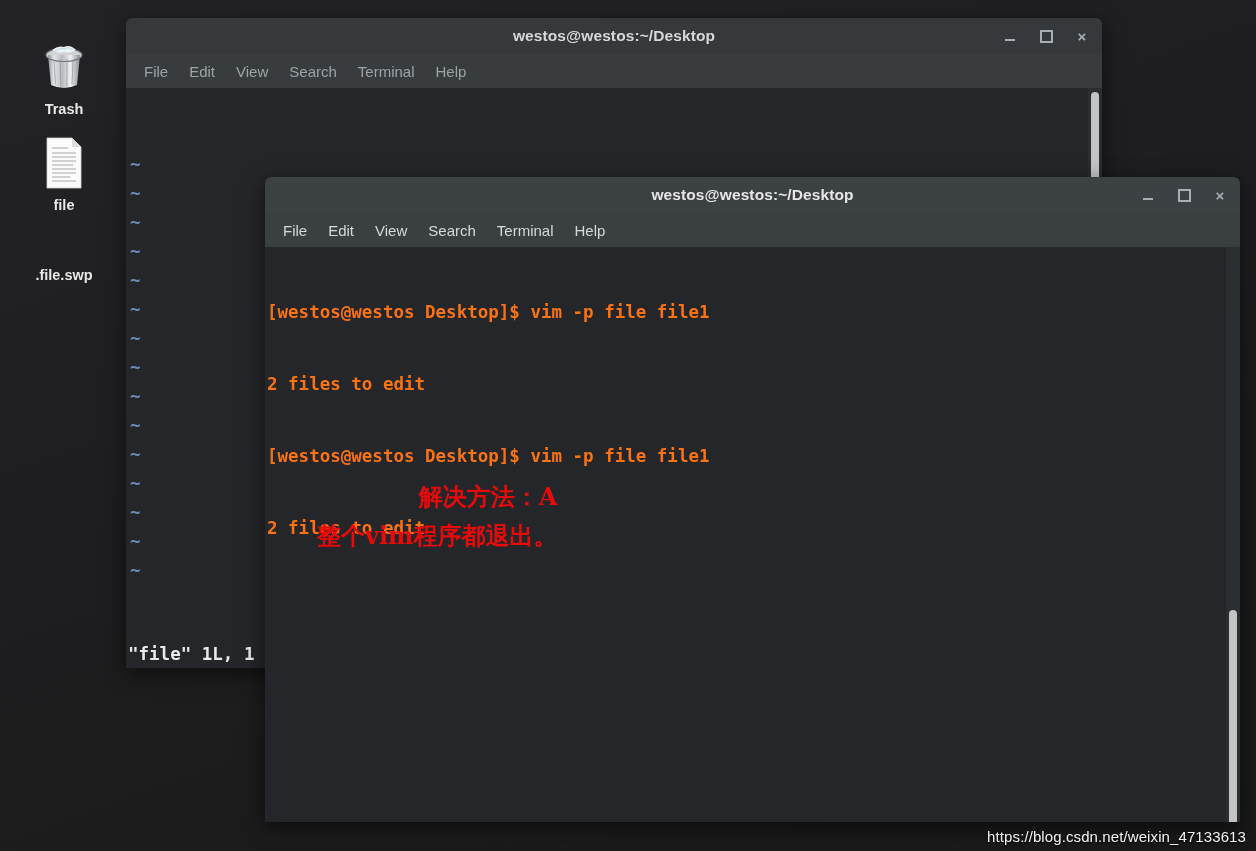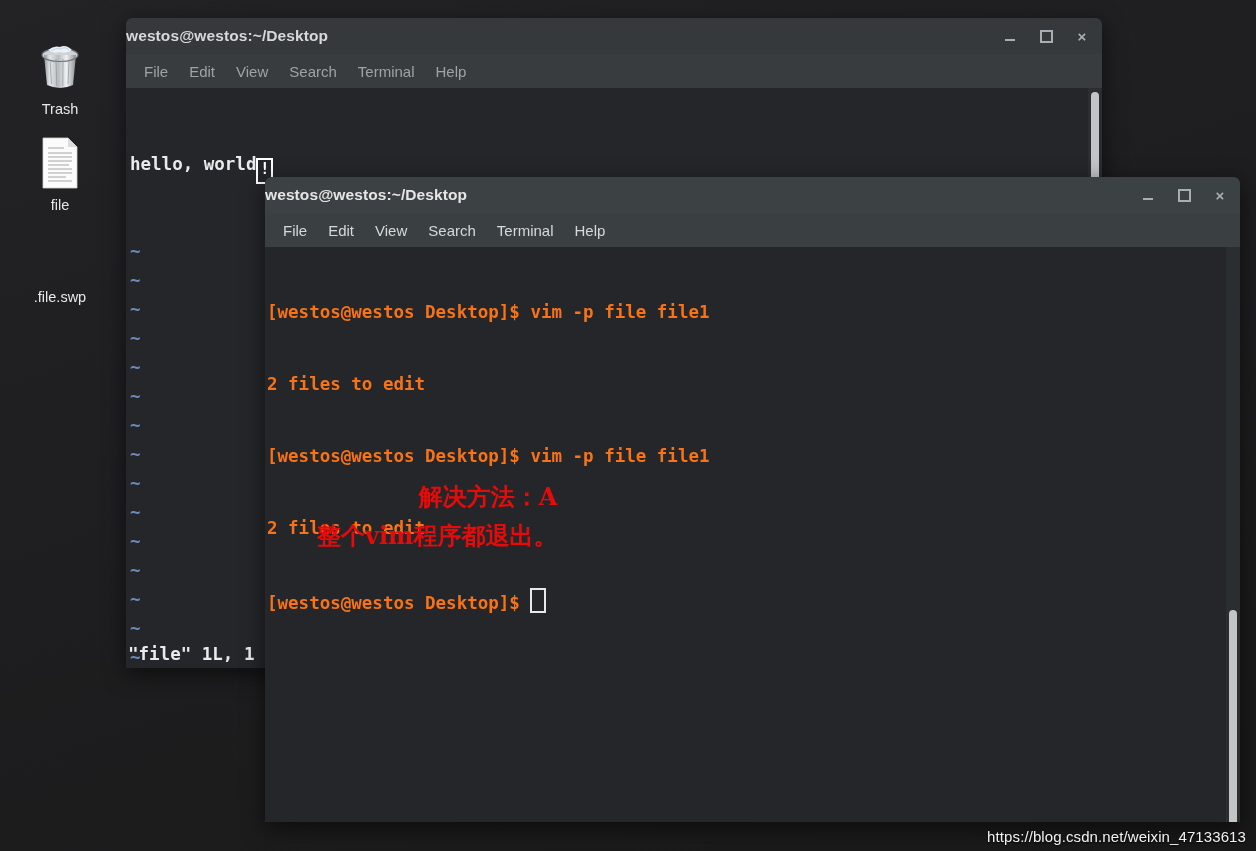--- a/index.html
+++ b/index.html
@@ -20,21 +20,22 @@
     background: linear-gradient(160deg, #232326 0%, #1e1e20 45%, #191919 100%);
   }
 
   #icon-column {
     position: absolute;
     left: 0;
     top: 38px;
     width: 120px;
     display: flex;
     flex-direction: column;
-    align-items: center;
+    align-items: flex-end;
+    font-weight: bold;
   }
 
   .desk-icon {
     width: 112px;
     display: flex;
     flex-direction: column;
     align-items: center;
     margin-bottom: 16px;
     cursor: pointer;
   }
@@ -49,21 +50,21 @@
     margin-top: 5px;
     color: #e8e8e8;
     font-size: 14.5px;
     line-height: 17px;
     text-align: center;
     max-width: 112px;
     white-space: nowrap;
     overflow: hidden;
     text-overflow: ellipsis;
   }
-  #icon-swp { margin-top: 54px; }
+  #icon-swp { margin-top: 32px; }
 
   
   .term-window {
     position: absolute;
     background: #242629;
     border-radius: 6px 6px 0 0;
     box-shadow: 0 6px 22px rgba(0,0,0,0.55);
     overflow: hidden;
     display: flex;
     flex-direction: column;
@@ -74,21 +75,21 @@
     background: #383c3f;
     display: flex;
     align-items: center;
     position: relative;
     flex: none;
     border-radius: 6px 6px 0 0;
   }
   .titlebar .title {
     position: absolute;
     left: 0; right: 0;
-    text-align: left;
+    text-align: center;
     color: #e6e6e6;
     font-size: 15.5px;
     font-weight: bold;
     letter-spacing: 0.1px;
   }
   .wbtns {
     position: absolute;
     right: 12px;
     display: flex;
     align-items: center;
@@ -347,21 +348,20 @@
       <div class="menu-item">File</div>
       <div class="menu-item">Edit</div>
       <div class="menu-item">View</div>
       <div class="menu-item">Search</div>
       <div class="menu-item">Terminal</div>
       <div class="menu-item">Help</div>
     </div>
 
     <div class="term-body">
       <div class="vim-area">
-        <div class="vim-line"><span>hello, world</span><span class="vim-cursor">!</span></div>
         <div id="tilde-host"><div class="vim-line vim-tilde">~</div><div class="vim-line vim-tilde">~</div><div class="vim-line vim-tilde">~</div><div class="vim-line vim-tilde">~</div><div class="vim-line vim-tilde">~</div><div class="vim-line vim-tilde">~</div><div class="vim-line vim-tilde">~</div><div class="vim-line vim-tilde">~</div><div class="vim-line vim-tilde">~</div><div class="vim-line vim-tilde">~</div><div class="vim-line vim-tilde">~</div><div class="vim-line vim-tilde">~</div><div class="vim-line vim-tilde">~</div><div class="vim-line vim-tilde">~</div><div class="vim-line vim-tilde">~</div></div>
       </div>
       <div class="vim-status">"file" 1L, 1</div>
       <div class="scrollbar">
         <div class="scroll-thumb" style="top:4px;height:168px;"></div>
       </div>
     </div>
   </div>
 
   <div class="term-window" id="win-shell">
@@ -383,21 +383,20 @@
       <div class="menu-item">Terminal</div>
       <div class="menu-item">Help</div>
     </div>
 
     <div class="term-body">
       <div class="shell-area">
         <div class="shell-line">[westos@westos Desktop]$ vim -p file file1</div>
         <div class="shell-line">2 files to edit</div>
         <div class="shell-line">[westos@westos Desktop]$ vim -p file file1</div>
         <div class="shell-line">2 files to edit</div>
-        <div class="shell-line"><span>[westos@westos Desktop]$ </span><span class="shell-cursor"></span></div>
       </div>
 
       <div class="annotation"><span>解决方法：A</span>
 <span>整个vim程序都退出。</span></div>
 
       <div class="scrollbar">
         <div class="scroll-thumb" style="top:363px;height:275px;"></div>
       </div>
     </div>
   </div>

